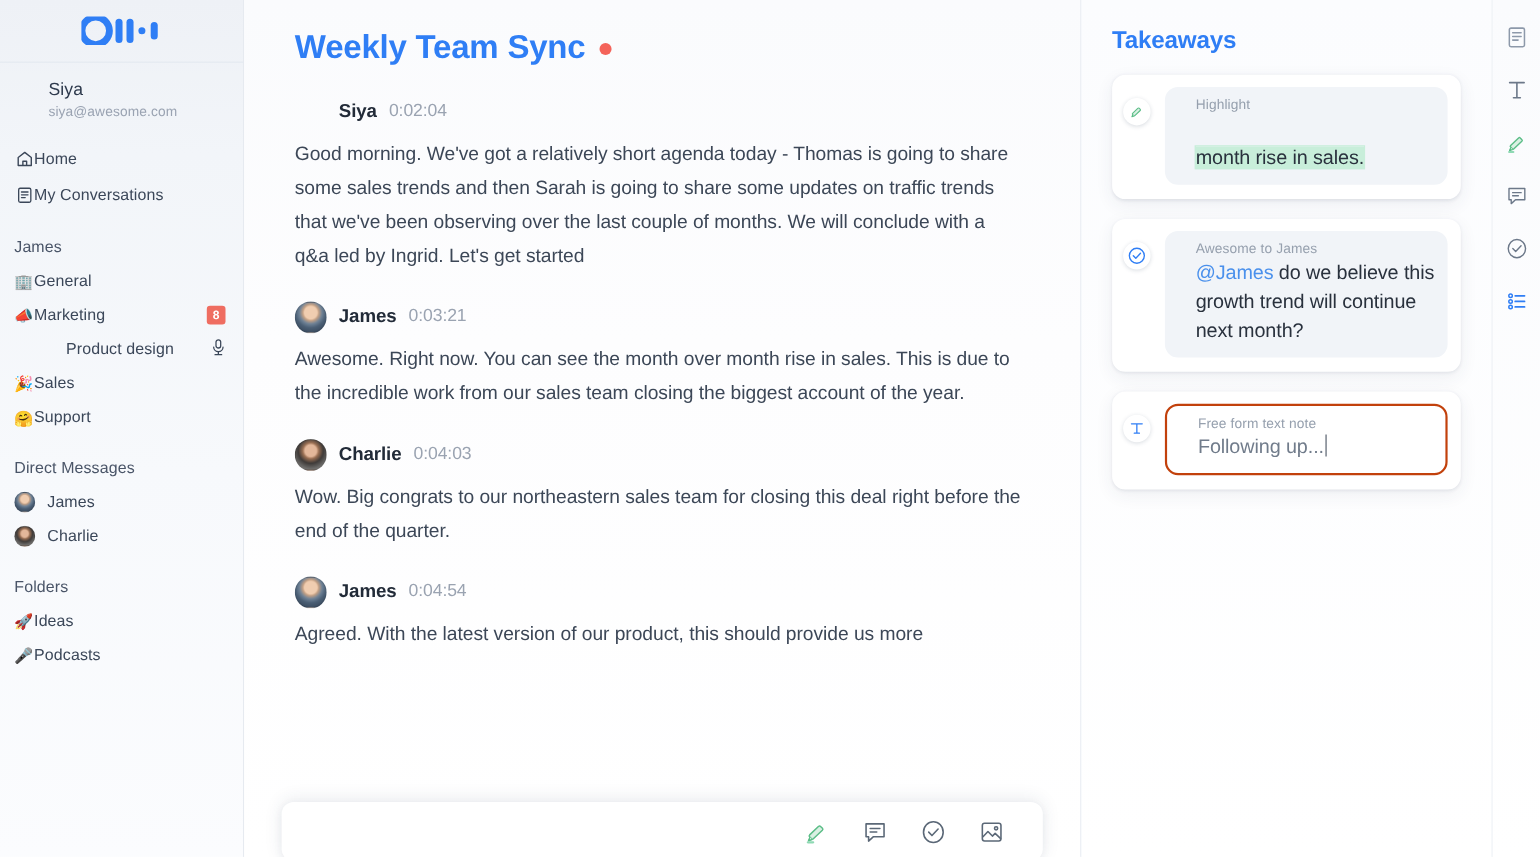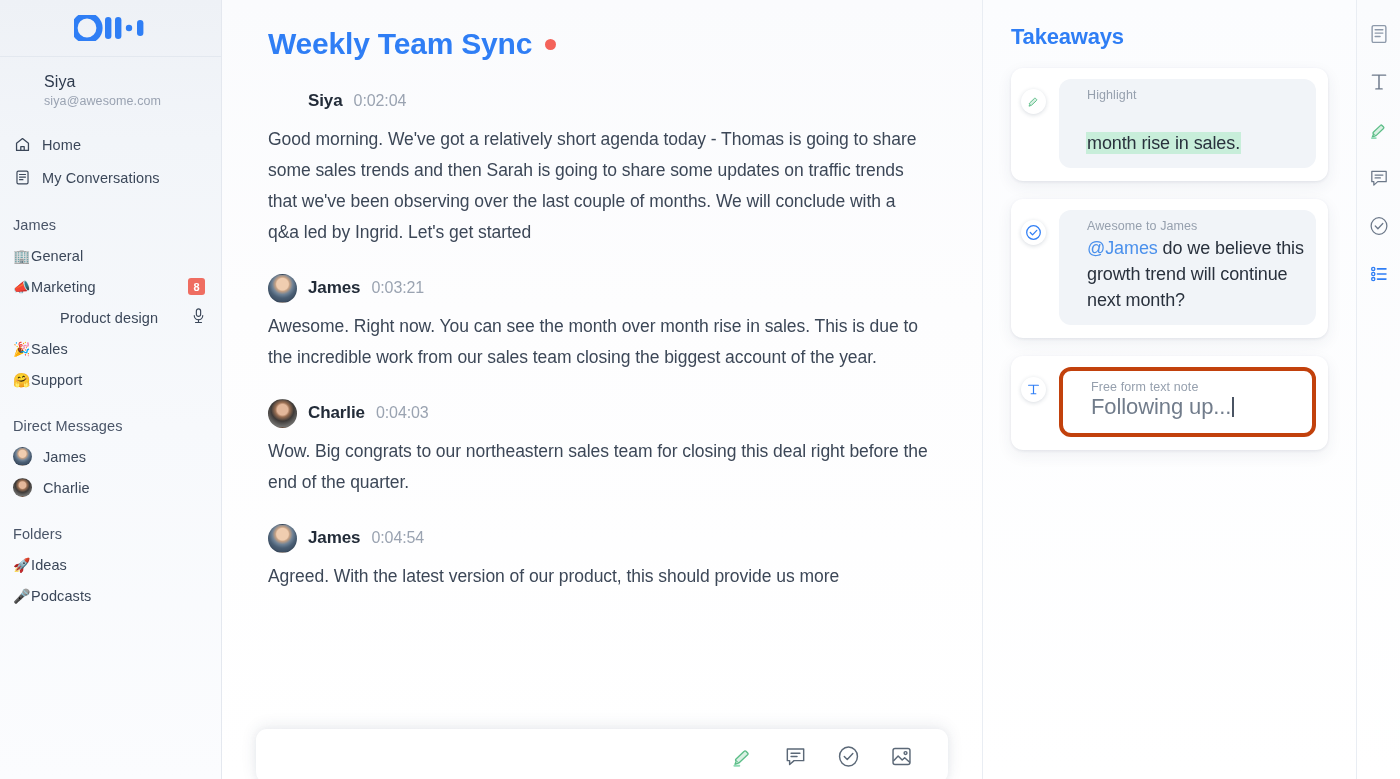--- a/index.html
+++ b/index.html
@@ -23,21 +23,21 @@
     height: 57px; display: flex; align-items: center; justify-content: center;
     border-bottom: 1px solid #e3e8ef;
   }
   .logo { display: flex; align-items: center; gap: 4px; }
 
   .user-block { padding: 16px 0 6px 44px; }
   .user-name { font-size: 16px; color: #2e3a4d; letter-spacing: .1px; }
   .user-email { font-size: 12.5px; color: #9aa3b2; margin-top: 3px; letter-spacing: .1px; }
 
   .nav-row {
-    display: flex; align-items: center; gap: 11px;
+    display: flex; align-items: center; 
     height: 33px; padding: 0 16px 0 13px; margin: 0 0 0 0;
     font-size: 14.5px; color: #3b4759; cursor: pointer;
     letter-spacing: .1px;
   }
   .nav-top { margin-top: 14px; }
   .nav-ico { width: 18px; height: 18px; flex: 0 0 18px; display: flex; align-items: center; justify-content: center; }
   .nav-emoji { font-size: 14px; line-height: 1; width: 18px; text-align: center; flex: 0 0 18px; }
 
   .sec-title {
     font-size: 14.5px; color: #4a5568; padding: 0 13px;
@@ -143,33 +143,33 @@
   #tk-title { font-size: 22px; font-weight: bold; color: #2f7ef5; letter-spacing: -.2px; }
   .card {
     background: #fff; border-radius: 12px;
     box-shadow: 0 1px 3px rgba(40,60,90,.09), 0 5px 16px rgba(40,60,90,.07);
     margin-top: 18px; padding: 11px 12px 13px 12px;
     position: relative; cursor: pointer;
   }
   .card-inner {
     background: #f1f4f8; border-radius: 12px; padding: 9px 12px 12px 28px; margin-left: 36px;
   }
-  .card-inner.plain { background: #fff; border: 4px solid #c2410c; padding: 9px 12px 13px 28px; }
+  .card-inner.plain { background: #fff; border: 2px solid #c2410c; padding: 9px 12px 13px 28px; }
   .card-badge {
     position: absolute; left: 10px; top: 21px;
     width: 25px; height: 25px; border-radius: 50%; background: #fff;
     box-shadow: 0 1px 4px rgba(40,60,90,.18);
     display: flex; align-items: center; justify-content: center; z-index: 2;
   }
   .card-badge.av { background-size: cover; }
   .card-kicker { font-size: 12.5px; color: #96a0ae; letter-spacing: .1px; display: flex; align-items: center; gap: 5px; }
   .card-text { font-size: 18px; line-height: 26px; color: #29313d; margin-top: 2px; letter-spacing: -.1px; }
   .hl { background: #c8eeda; box-shadow: 0 0 0 1px #c8eeda; }
   .mention { color: #4a90ec; }
-  .note-text { font-size: 22px; color: #717c8b; letter-spacing: -.1px; display: flex; align-items: baseline; }
+  .note-text { font-size: 18px; color: #717c8b; letter-spacing: -.1px; display: flex; align-items: baseline; }
   .caret { display: inline-block; width: 1.5px; height: 20px; background: #4a5463; margin-left: 1px; position: relative; top: 3px; }
 
   
   #rail {
     width: 43px; flex: 0 0 43px;
     background: linear-gradient(180deg,#fafbfd 0%, #ffffff 100%);
     display: flex; flex-direction: column; align-items: center;
     padding-top: 20px; gap: 20px;
   }
   .rail-ico { width: 28px; height: 28px; display: flex; align-items: center; justify-content: center; cursor: pointer; }

